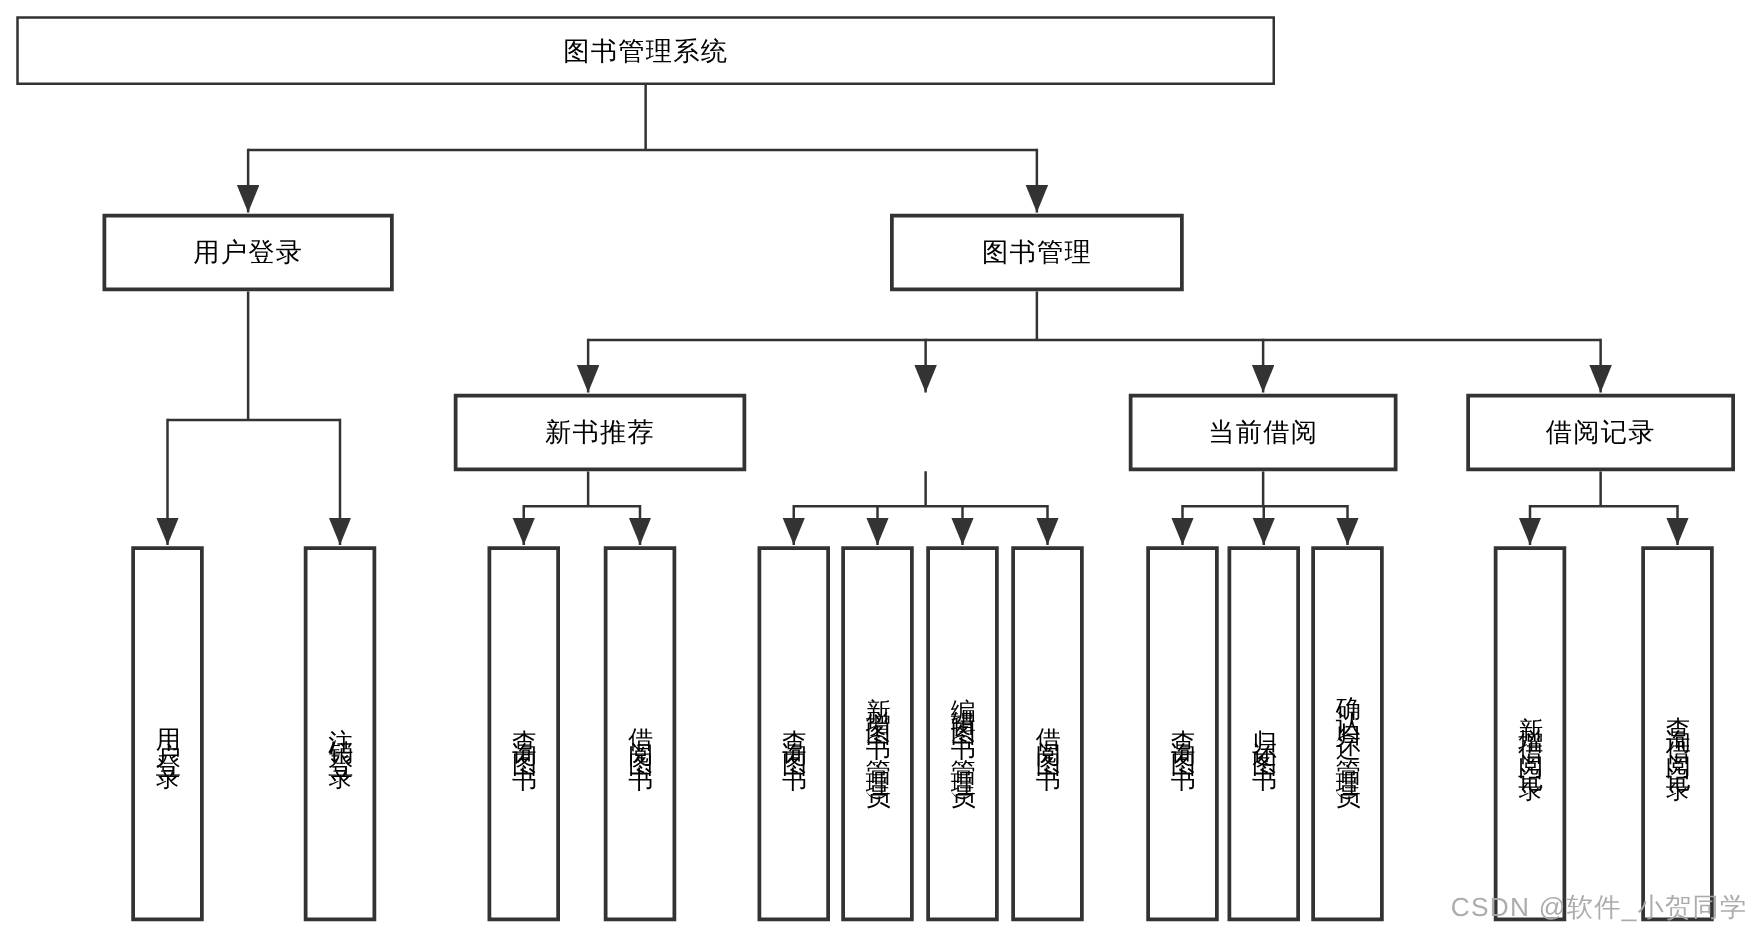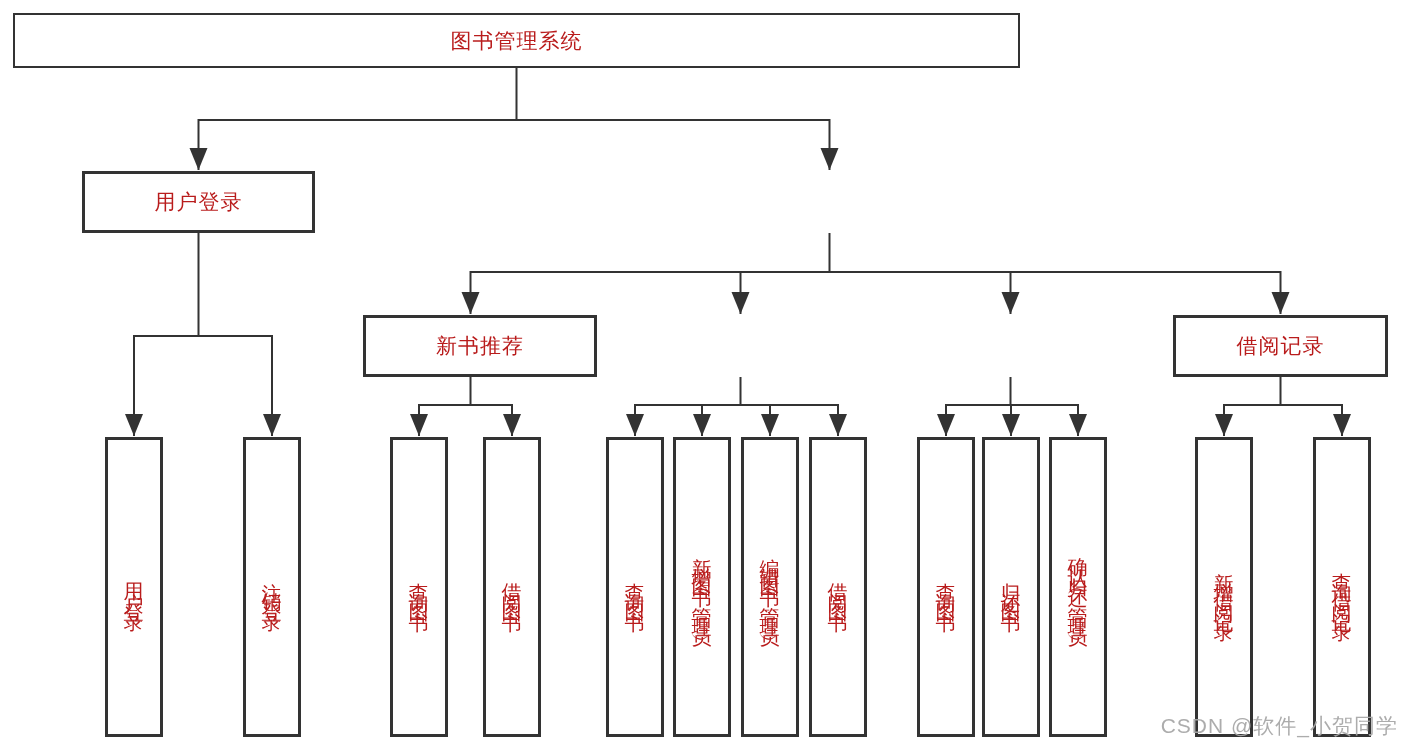--- a/index.html
+++ b/index.html
@@ -19,21 +19,21 @@
     position: absolute;
     left: 0;
     top: 0;
     z-index: 0;
   }
   .box {
     position: absolute;
     box-sizing: border-box;
     border: 3px solid #333333;
     background: #ffffff;
-    color: #b91c1c;
+    color: #000000;
     display: flex;
     align-items: center;
     justify-content: center;
     z-index: 1;
   }
   .hbox {
     font-size: 21px;
     letter-spacing: 1px;
   }
   .root-box {
@@ -115,22 +115,24 @@
     <g stroke="#333333" stroke-width="2" fill="none">
       <path d="M1280.5 377 V405 M1224 405 H1342"></path>
       <line x1="1224" y1="404" x2="1224" y2="436" marker-end="url(#arrowhead)"></line>
       <line x1="1342" y1="404" x2="1342" y2="436" marker-end="url(#arrowhead)"></line>
     </g>
   </svg>
 
   <div class="box root-box" style="left:13px; top:13px; width:1007px; height:55px;">图书管理系统</div>
 
   <div class="box hbox" style="left:82px; top:171px; width:233px; height:62px;">用户登录</div>
+  <div class="box hbox" style="left:712px; top:171px; width:235px; height:62px;">图书管理</div>
 
   <div class="box hbox" style="left:363px; top:315px; width:234px; height:62px;">新书推荐</div>
+  <div class="box hbox" style="left:903px; top:315px; width:215px; height:62px;">当前借阅</div>
   <div class="box hbox" style="left:1173px; top:315px; width:215px; height:62px;">借阅记录</div>
 
   <div class="box vbox" style="left:105px; top:437px; width:58px; height:300px;">用户登录</div>
   <div class="box vbox" style="left:243px; top:437px; width:58px; height:300px;">注销登录</div>
 
   <div class="box vbox" style="left:390px; top:437px; width:58px; height:300px;">查询图书</div>
   <div class="box vbox" style="left:483px; top:437px; width:58px; height:300px;">借阅图书</div>
 
   <div class="box vbox" style="left:606px; top:437px; width:58px; height:300px;">查询图书</div>
   <div class="box vbox" style="left:673px; top:437px; width:58px; height:300px;">新增图书（管理员）</div>

